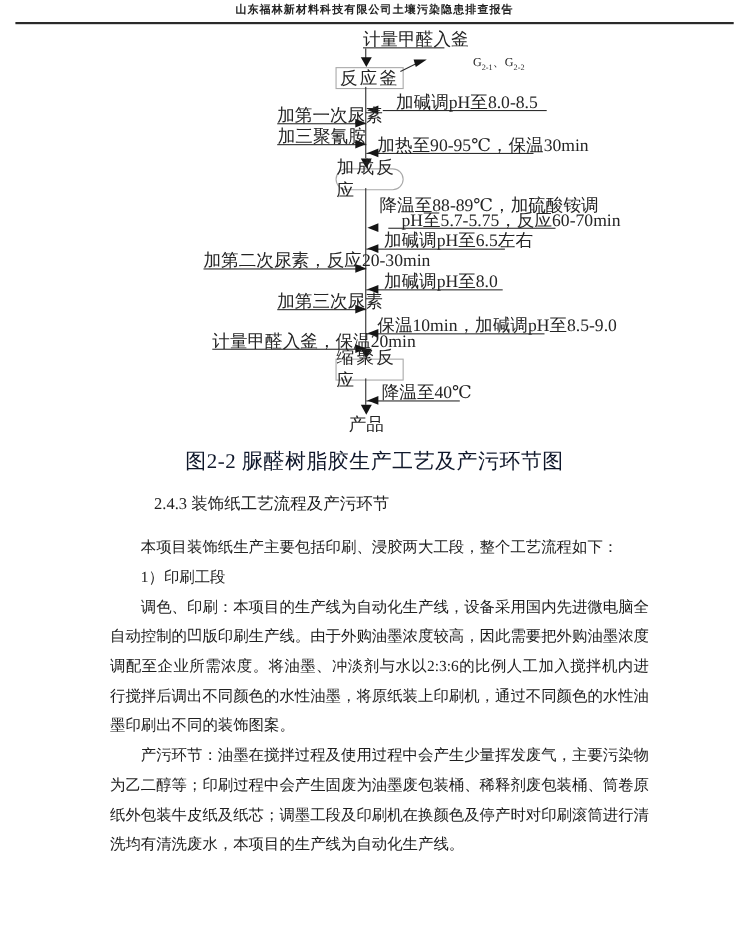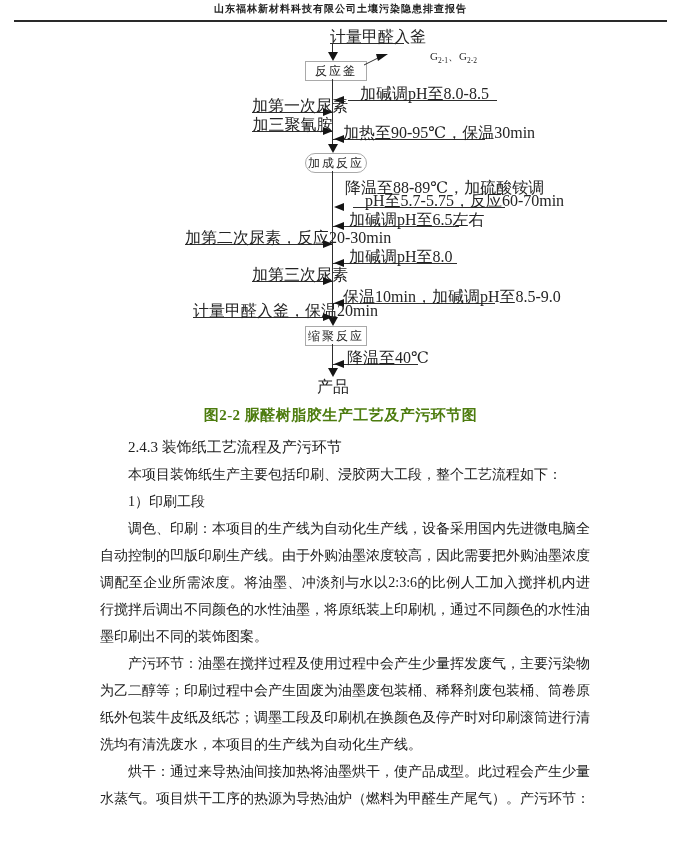--- a/index.html
+++ b/index.html
@@ -25,30 +25,30 @@
     border-right:10px solid #151515;}
   .arrow-right{position:absolute;width:0;height:0;
     border-top:4px solid transparent;border-bottom:4px solid transparent;
     border-left:10px solid #151515;}
   .flabel{position:absolute;font-size:16px;line-height:13px;height:13px;
     color:#242424;white-space:nowrap;}
   .ul{border-bottom:1px solid #2e2e2e;}
   .tc{text-align:center;}
   .fbox{position:absolute;width:60px;height:18px;border:1px solid #a9a9a9;
     background:#fff;display:flex;align-items:center;justify-content:center;
-    font-size:12px;color:#242424;letter-spacing:2px;}
+    font-size:16px;color:#242424;letter-spacing:2px;}
   .offgas{position:absolute;font-size:11px;color:#242424;white-space:nowrap;}
   .offgas sub{font-size:7.5px;}
   
   .fig-caption{position:absolute;left:0;top:406px;width:681px;text-align:center;
-    font-size:15px;font-weight:bold;color:#4d7c0f;letter-spacing:0.5px;}
+    font-size:19px;font-weight:normal;color:#0f172a;letter-spacing:0.5px;}
   .body-text{position:absolute;left:100px;top:434px;width:490px;
     font-size:14px;line-height:27px;text-align:justify;color:#202020;}
   .body-text p{margin:0;text-indent:28px;}
-  .body-text .sec-heading{font-size:15px;text-indent:28px;margin:0;line-height:27px;}
+  .body-text .sec-heading{font-size:15px;text-indent:28px;margin:12px;line-height:27px;}
 </style>
 </head>
 <body>
 
 <div class="page-header">山东福林新材料科技有限公司土壤污染隐患排查报告</div>
 
 <div class="flowchart">
 
   <div class="flabel ul tc" style="left:330px;top:30px;width:74px;">计量甲醛入釜</div>
   <div class="vline" style="left:332px;top:44px;height:9px;"></div>
@@ -116,14 +116,13 @@
 </div>
 
 <div class="fig-caption">图2-2 脲醛树脂胶生产工艺及产污环节图</div>
 
 <div class="body-text">
   <p class="sec-heading">2.4.3 装饰纸工艺流程及产污环节</p>
   <p>本项目装饰纸生产主要包括印刷、浸胶两大工段，整个工艺流程如下：</p>
   <p>1）印刷工段</p>
   <p>调色、印刷：本项目的生产线为自动化生产线，设备采用国内先进微电脑全自动控制的凹版印刷生产线。由于外购油墨浓度较高，因此需要把外购油墨浓度调配至企业所需浓度。将油墨、冲淡剂与水以2:3:6的比例人工加入搅拌机内进行搅拌后调出不同颜色的水性油墨，将原纸装上印刷机，通过不同颜色的水性油墨印刷出不同的装饰图案。</p>
   <p>产污环节：油墨在搅拌过程及使用过程中会产生少量挥发废气，主要污染物为乙二醇等；印刷过程中会产生固废为油墨废包装桶、稀释剂废包装桶、筒卷原纸外包装牛皮纸及纸芯；调墨工段及印刷机在换颜色及停产时对印刷滚筒进行清洗均有清洗废水，本项目的生产线为自动化生产线。</p>
-  <p>烘干：通过来导热油间接加热将油墨烘干，使产品成型。此过程会产生少量水蒸气。项目烘干工序的热源为导热油炉（燃料为甲醛生产尾气）。产污环节：</p>
 </div>
 
 </body></html>

